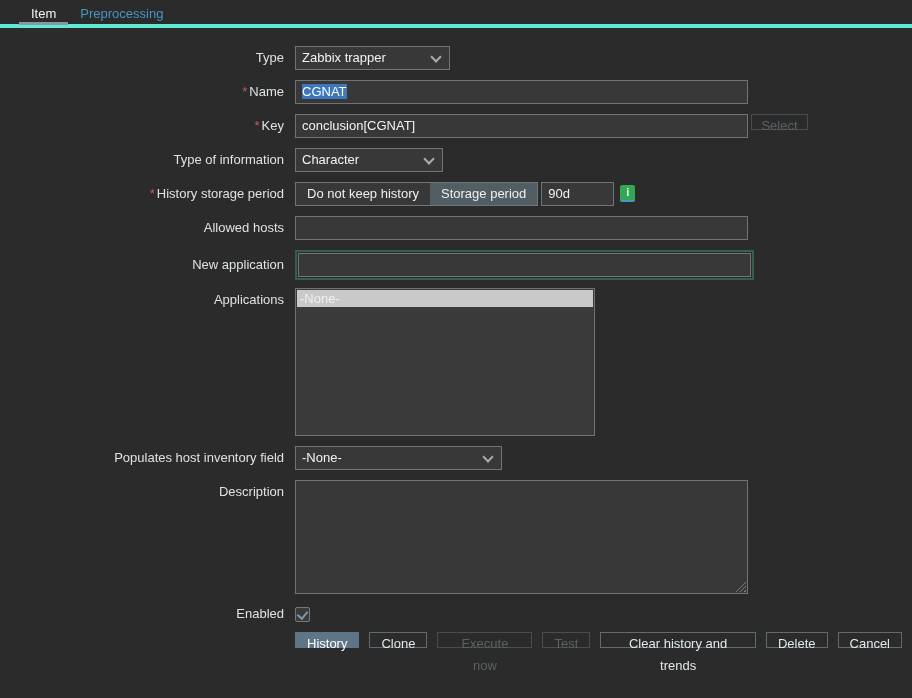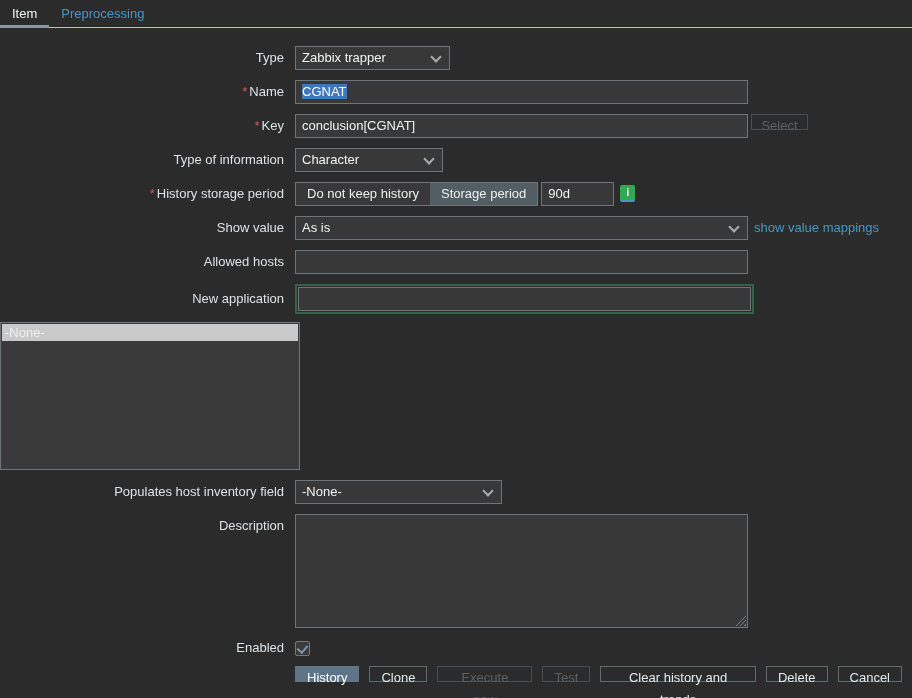--- a/index.html
+++ b/index.html
@@ -1,20 +1,20 @@
 <!DOCTYPE html>
 <html><head>
 <meta charset="utf-8">
 <style>
   html,body{margin:0;padding:0;background:#2b2b2b;}
   .page{width:912px;height:698px;overflow:hidden;background:#2b2b2b;
         font-family:"Liberation Sans",sans-serif;font-size:13px;color:#f1f3f4;position:relative;}
 
   
-  .tabbar{display:flex;height:28px;border-bottom:1px solid #5eead4;box-sizing:border-box;}
+  .tabbar{display:flex;height:28px;border-bottom:4px solid #5eead4;box-sizing:border-box;padding-left:19px;}
   .tab{padding:6px 12px 5px;cursor:pointer;position:relative;}
   .tab-active{color:#f1f3f4;}
   .tab-active::after{content:"";position:absolute;left:0;right:0;bottom:-1px;height:3px;background:#87989f;}
   .tab-inactive{color:#4796c4;}
 
   
   .form{padding-top:18px;}
   .row{display:flex;align-items:flex-start;margin-bottom:10px;}
   .lbl{width:284px;margin-right:11px;text-align:right;line-height:24px;color:#dde2e5;flex:none;}
   .req{color:#d05858;margin-right:2px;}
@@ -116,42 +116,35 @@
     <div class="row">
       <div class="lbl"><span class="req">*</span><span>History storage period</span></div>
       <div class="seg-group">
         <div class="seg">Do not keep history</div>
         <div class="seg seg-selected">Storage period</div>
       </div>
       <div class="input w-90"><span>90d</span></div>
       <div class="info-icon"></div>
     </div>
 
-    <div class="row">
-      <div class="lbl">Show value</div>
-      <div class="selectbox w-full">
-        <span>As is</span>
-        <span class="chev"></span>
-      </div>
-      <span class="link">show value mappings</span>
-    </div>
 
     <div class="row">
       <div class="lbl">Allowed hosts</div>
       <div class="input w-full"><span></span></div>
     </div>
 
     <div class="row" style="margin-bottom:0;">
       <div class="lbl" style="line-height:30px;">New application</div>
       <div class="newapp-wrap">
         <div class="input w-full"><span></span></div>
       </div>
     </div>
 
     <div class="row">
+      <div class="lbl">Applications</div>
       <div class="listbox">
         <div class="list-option-selected">-None-</div>
       </div>
     </div>
 
     <div class="row">
       <div class="lbl">Populates host inventory field</div>
       <div class="selectbox w-pop">
         <span>-None-</span>
         <span class="chev"></span>

